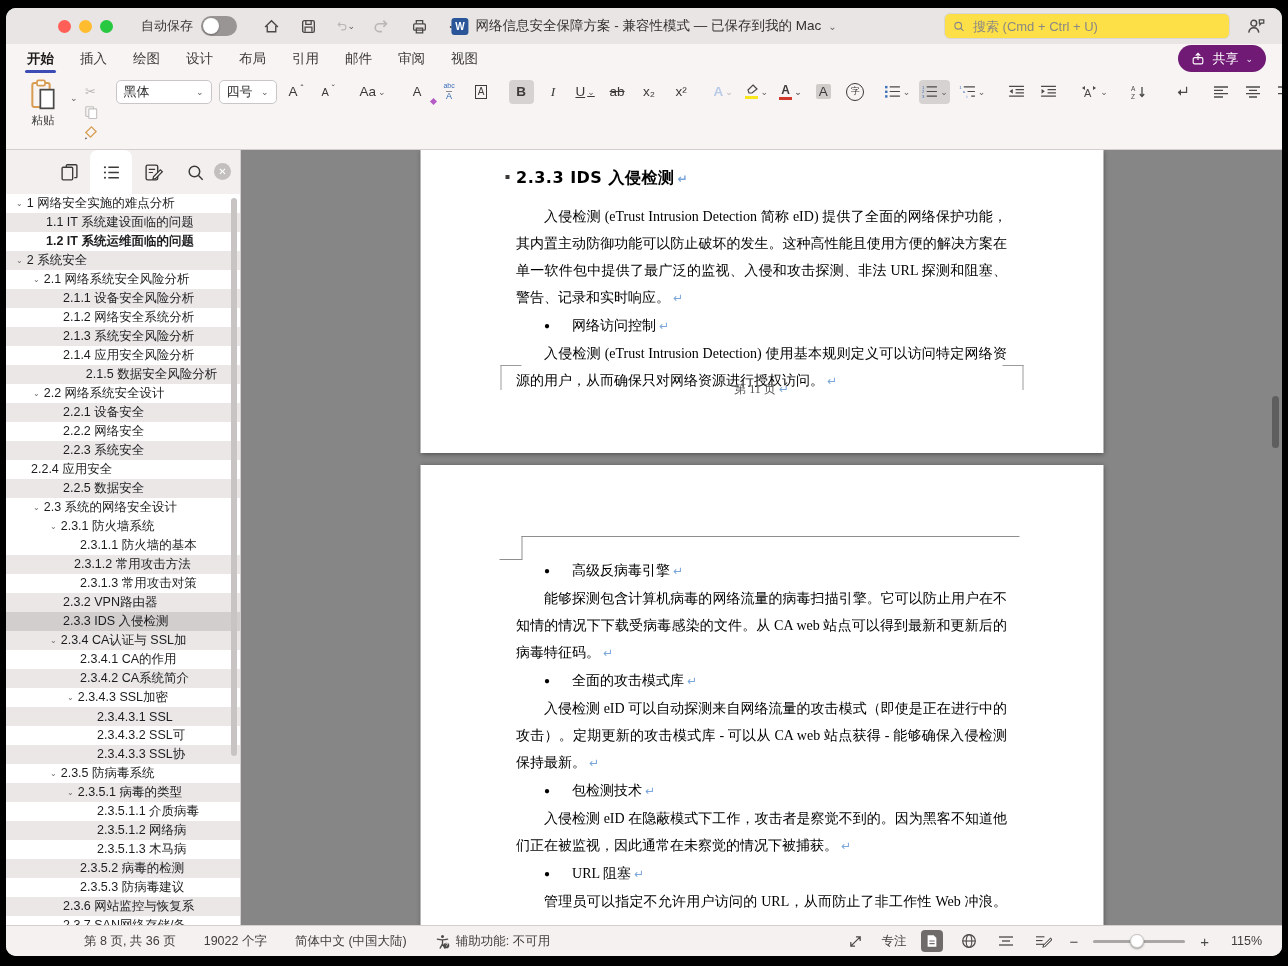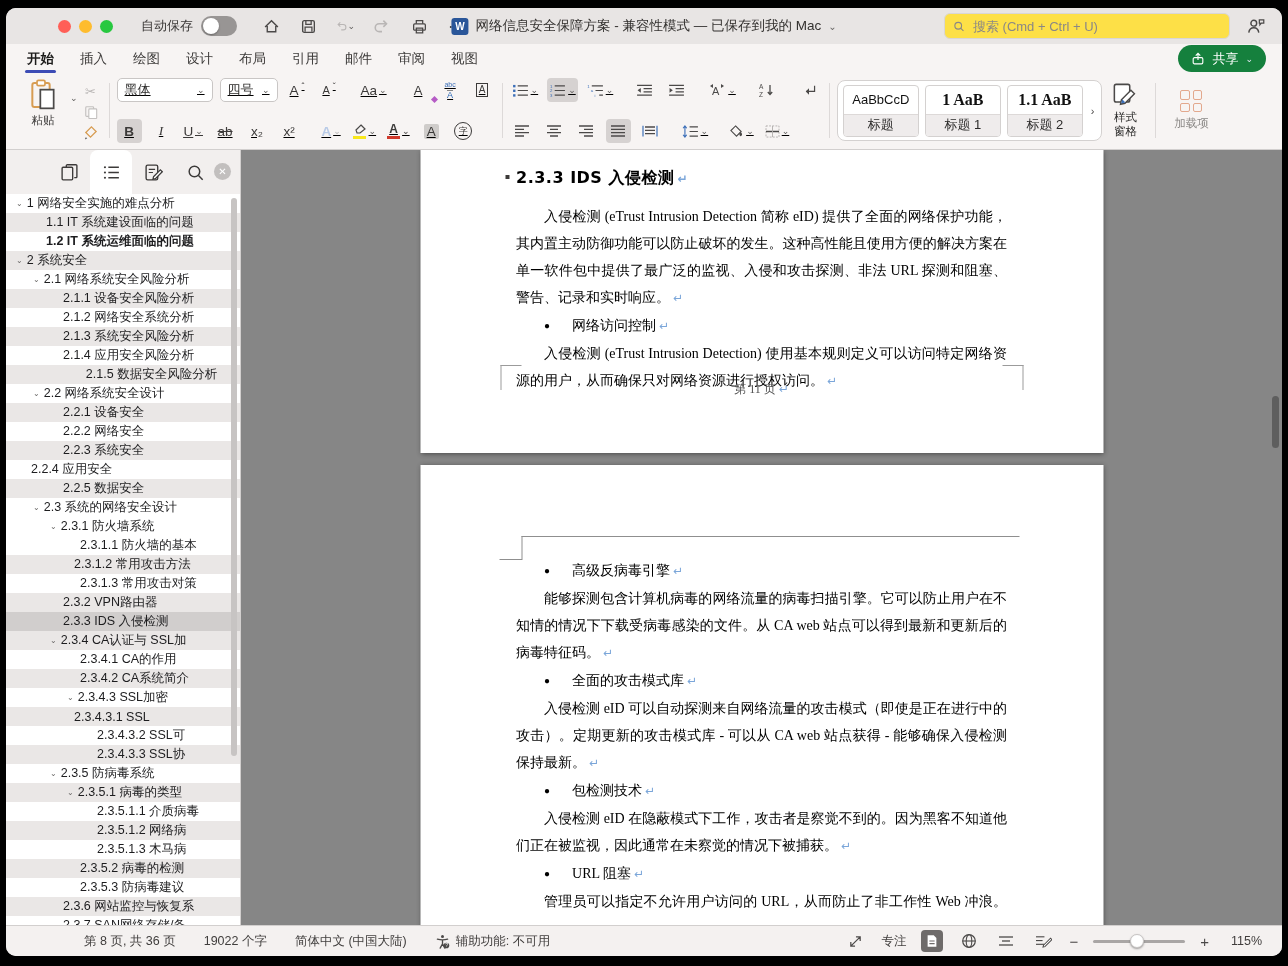--- a/index.html
+++ b/index.html
@@ -25,33 +25,33 @@
   .searchbox{width:268px;height:24px;background:#fde047;border:1px solid #d9d6d5;border-radius:6px;
     display:flex;align-items:center;padding:0 8px;gap:6px;}
   .searchbox input{border:none;outline:none;background:transparent;font-size:13px;color:#5b5957;width:100%;
     font-family:"Liberation Sans","DejaVu Sans",sans-serif;}
   .searchbox input::placeholder{color:#8a8786;}
   
   .tabrow{height:30px;background:#f7f4f3;display:flex;align-items:center;padding-left:8px;position:relative;}
   .tab{position:relative;height:100%;display:flex;align-items:center;padding:0 13px;font-size:13.5px;color:#3c3a39;cursor:default;}
   .tab.active{font-weight:bold;color:#1c1b1a;}
   .tab.active::after{content:"";position:absolute;left:11px;right:11px;bottom:1px;height:3px;border-radius:2px;background:#3d4cb5;}
-  .share-btn{position:absolute;right:16px;top:1px;height:27px;background:#15803d;color:#fff;border-radius:14px;
+  .share-btn{position:absolute;right:16px;top:1px;height:27px;background:#701a75;color:#fff;border-radius:14px;
     display:flex;align-items:center;gap:7px;padding:0 13px;font-size:13px;}
   .share-btn .cv{font-size:9px;color:#e8eaf8;}
   
   .ribbon{height:76px;background:#f7f4f3;border-bottom:1px solid #d2cfce;display:flex;align-items:stretch;
     padding:3px 6px 5px 12px;box-sizing:border-box;}
   .rsep{width:1px;background:#ddd9d8;margin:6px 7px;}
   .g-clip{display:flex;gap:2px;padding-top:2px;}
   .paste-btn{display:flex;flex-direction:column;align-items:center;width:50px;color:#3c3a39;}
   .paste-btn .lbl{font-size:11.5px;margin-top:2px;}
   .clip-col{display:flex;flex-direction:column;justify-content:space-between;padding:3px 2px;}
   .sm-ic{width:18px;height:18px;display:flex;align-items:center;justify-content:center;font-size:13px;}
-  .g-2row{display:flex;flex-direction:column;justify-content:center;gap:15px;text-decoration:underline;}
+  .g-2row{display:flex;flex-direction:row;justify-content:center;gap:15px;}
   .frow{display:flex;align-items:center;gap:7px;height:29px;}
   .combo{height:24px;background:#fff;border:1px solid #c9c6c5;border-radius:5px;display:flex;align-items:center;
     justify-content:space-between;padding:0 7px;font-size:13px;color:#2b2a29;box-sizing:border-box;}
   .combo.name{width:96px;}.combo.size{width:58px;}
   .cv{font-size:9px;color:#5f5d5c;}
   .rbtn{min-width:21px;height:24px;display:flex;align-items:flex-end;justify-content:center;font-size:13.5px;
     color:#3c3a39;border-radius:4px;gap:2px;padding:0 2px;align-items:center;}
   .rbtn.on{background:#d6d2d1;}
   .bold{font-weight:bold;}.ital{font-style:italic;font-family:"Liberation Serif",serif;}
   .und{text-decoration:underline;}.strk{text-decoration:line-through;}
@@ -702,21 +702,21 @@
           <div class="sb-row" style="padding-left: 74px;">
             <span class="sb-text">2.3.4.1 CA的作用</span>
           </div>
           <div class="sb-row shaded" style="padding-left: 74px;">
             <span class="sb-text">2.3.4.2 CA系统简介</span>
           </div>
           <div class="sb-row" style="padding-left: 61px;">
             <span class="sb-chev">⌄</span>
             <span class="sb-text">2.3.4.3 SSL加密</span>
           </div>
-          <div class="sb-row shaded" style="padding-left: 68px;">
+          <div class="sb-row shaded" style="padding-left: 91px;">
             <span class="sb-text">2.3.4.3.1 SSL</span>
           </div>
           <div class="sb-row" style="padding-left: 91px;">
             <span class="sb-text">2.3.4.3.2 SSL可</span>
           </div>
           <div class="sb-row shaded" style="padding-left: 91px;">
             <span class="sb-text">2.3.4.3.3 SSL协</span>
           </div>
           <div class="sb-row" style="padding-left: 44px;">
             <span class="sb-chev">⌄</span>

